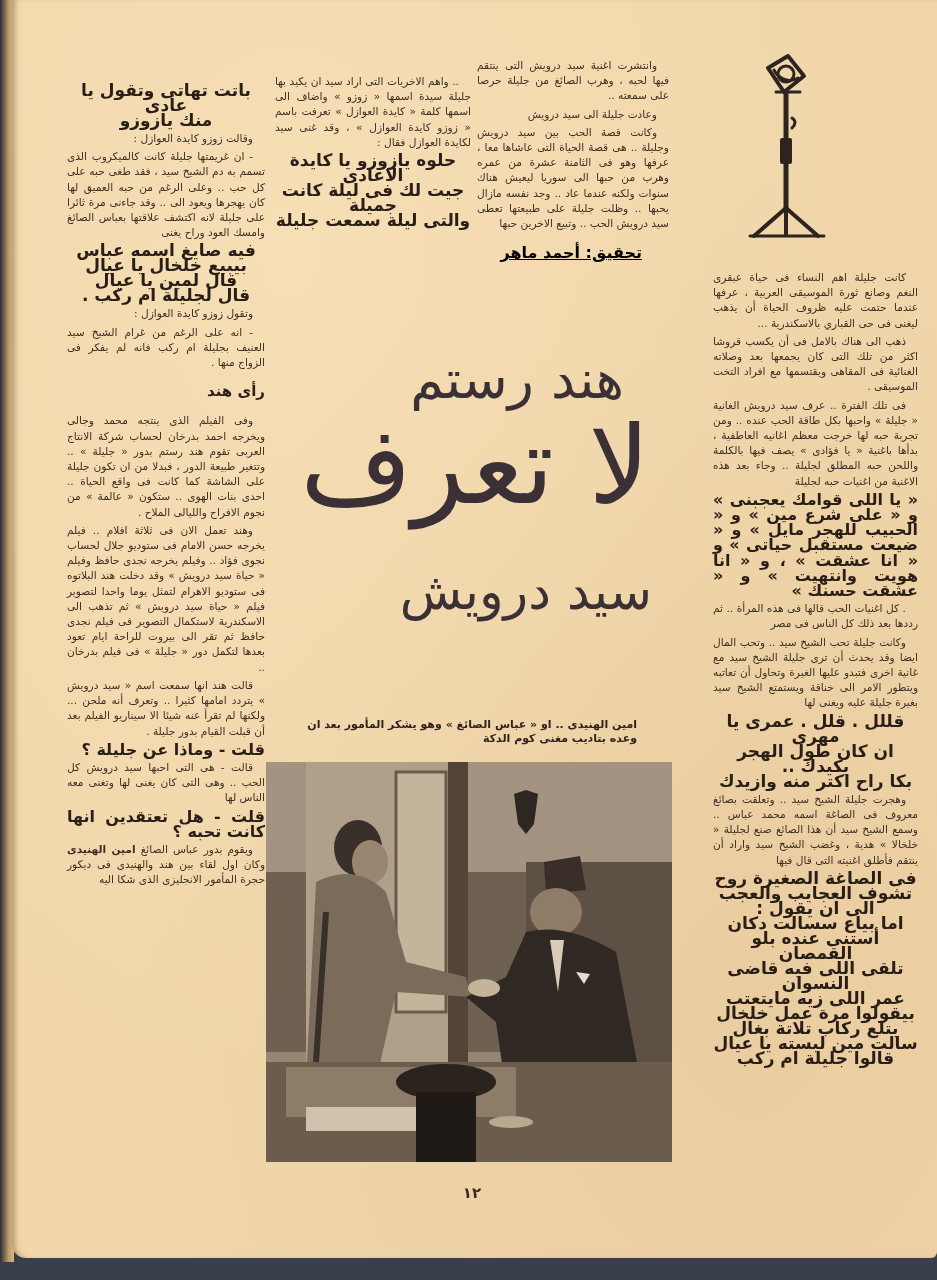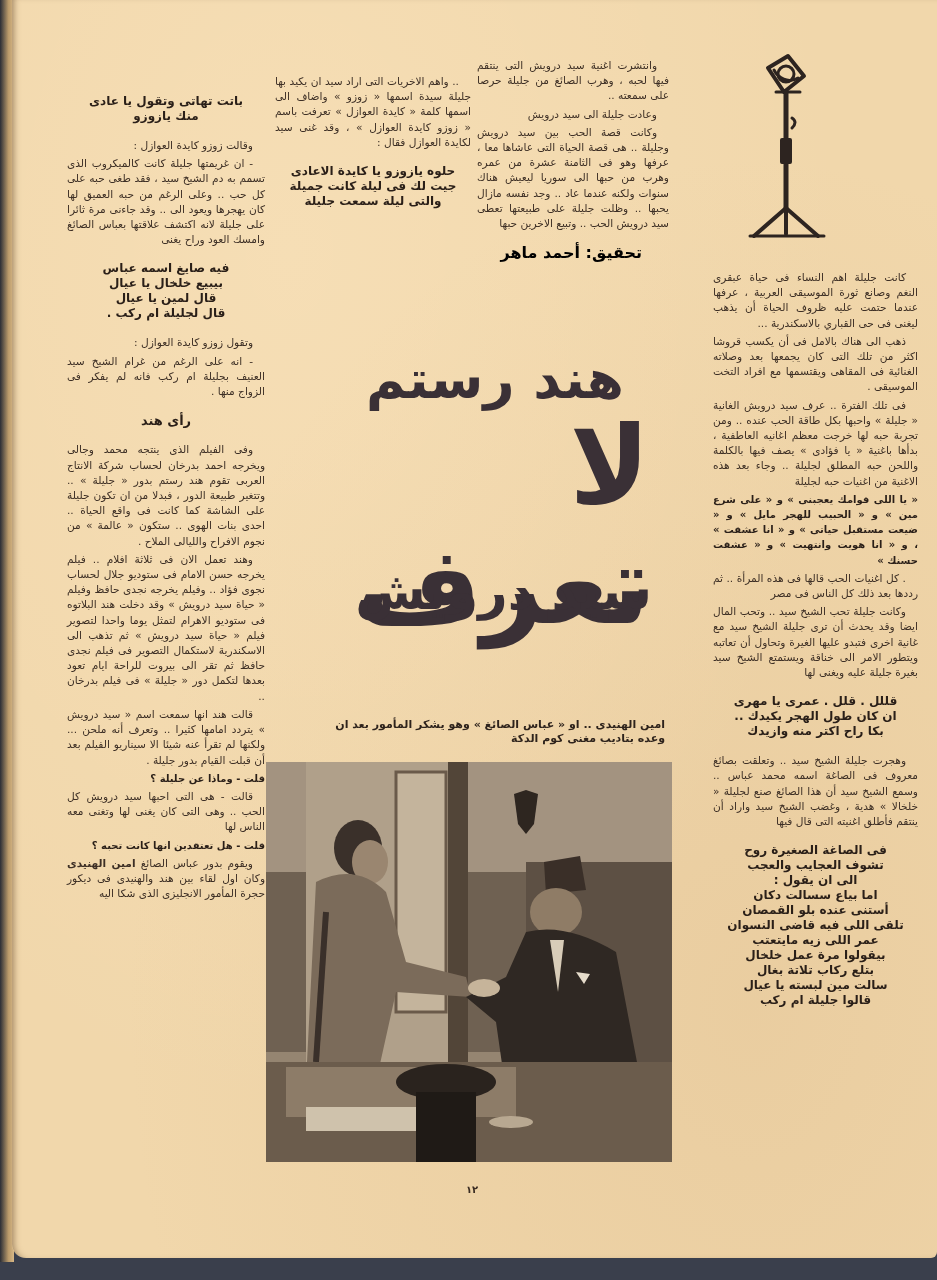--- a/index.html
+++ b/index.html
@@ -21,57 +21,57 @@
       border-bottom-left-radius: 14px;
       border-bottom-right-radius: 6px;
       box-shadow: inset 6px 0 6px -4px rgba(90,60,30,0.5);
     }
     .col {
       position: absolute; direction: rtl; text-align: justify;
       color: #3d2f25; font-size: 10.6px; line-height: 15.2px;
       font-family: "DejaVu Sans", sans-serif;
     }
     .col p { margin: 0 0 3px 0; text-indent: 12px; }
-    .col .bold { font-weight: bold; color: #2a1f18; text-indent: 0; font-size: 10px; }
-    .col .sub { font-weight: bold; text-align: center; font-size: 13px; margin: 14px 0 14px; text-indent: 0; color: #2a1f18; }
-    .verse { font-weight: bold; color: #2a1f18; text-indent: 0; font-size: 12px; line-height: 15px; text-align: center; margin: 14px 0; }
+    .col .bold { font-weight: bold; color: #2a1f18; text-indent: 0; font-size: 16px; }
+    .col .sub { font-weight: bold; text-align: right; font-size: 15px; margin: 14px 0 14px; text-indent: 0; color: #2a1f18; }
+    .verse { font-weight: bold; color: #2a1f18; text-indent: 0; font-size: 17px; line-height: 15px; text-align: center; margin: 3px 0; }
     .verse div { margin: 0; }
 
     #col1 { right: 19px; top: 270px; width: 205px; }
     #col2 { right: 268px; top: 58px; width: 192px; }
     #col3 { right: 466px; top: 74px; width: 196px; }
     #col4 { right: 672px; top: 80px; width: 198px; }
 
     .headline {
       position: absolute; left: 270px; top: 348px; width: 380px; height: 280px;
       direction: rtl; text-align: right; color: #3a3036;
-      font-family: "DejaVu Sans", sans-serif; font-weight: bold;
+      font-family: "DejaVu Sans", sans-serif; font-weight: normal;
     }
     .hl1 { position: absolute; right: 38px; top: 0; font-size: 54px; letter-spacing: 10px; line-height: 64px; }
     .hl2 { position: absolute; right: 12px; top: 58px; font-size: 108px; line-height: 120px; letter-spacing: 2px; }
     .hl3 { position: absolute; right: 10px; top: 180px; font-size: 51px; line-height: 64px; letter-spacing: 6px; margin-top: 32px; }
-    .byline { position: absolute; right: 295px; top: 243px; font-size: 16px; white-space: nowrap; font-weight: bold; }
+    .byline { position: absolute; right: 295px; top: 243px; font-size: 16px; white-space: nowrap; font-weight: bold; text-decoration: underline; }
 
     .caption {
       position: absolute; left: 295px; top: 718px; width: 330px;
       direction: rtl; text-align: right; font-weight: bold;
-      font-size: 11px; line-height: 14px; color: #2e231c; margin-left: 28px;
+      font-size: 11px; line-height: 14px; color: #2e231c;
     }
     .photo {
       position: absolute; left: 254px; top: 762px; width: 406px; height: 400px;
       background: linear-gradient(180deg, #8d7d6a 0%, #a59580 40%, #6e5f50 100%);
       overflow: hidden;
     }
     .photo svg { display: block; }
 
     .lamp { position: absolute; left: 728px; top: 48px; width: 90px; height: 190px; }
 
     .page-number {
       position: absolute; left: 430px; top: 1184px; width: 60px;
-      text-align: center; font-weight: bold; color: #3a2c22; font-size: 10px;
+      text-align: center; font-weight: bold; color: #3a2c22; font-size: 15px;
       direction: rtl;
     }
   </style>
 </head>
 <body>
 
 <div class="left-sliver"></div>
 
 <div class="page">
 

